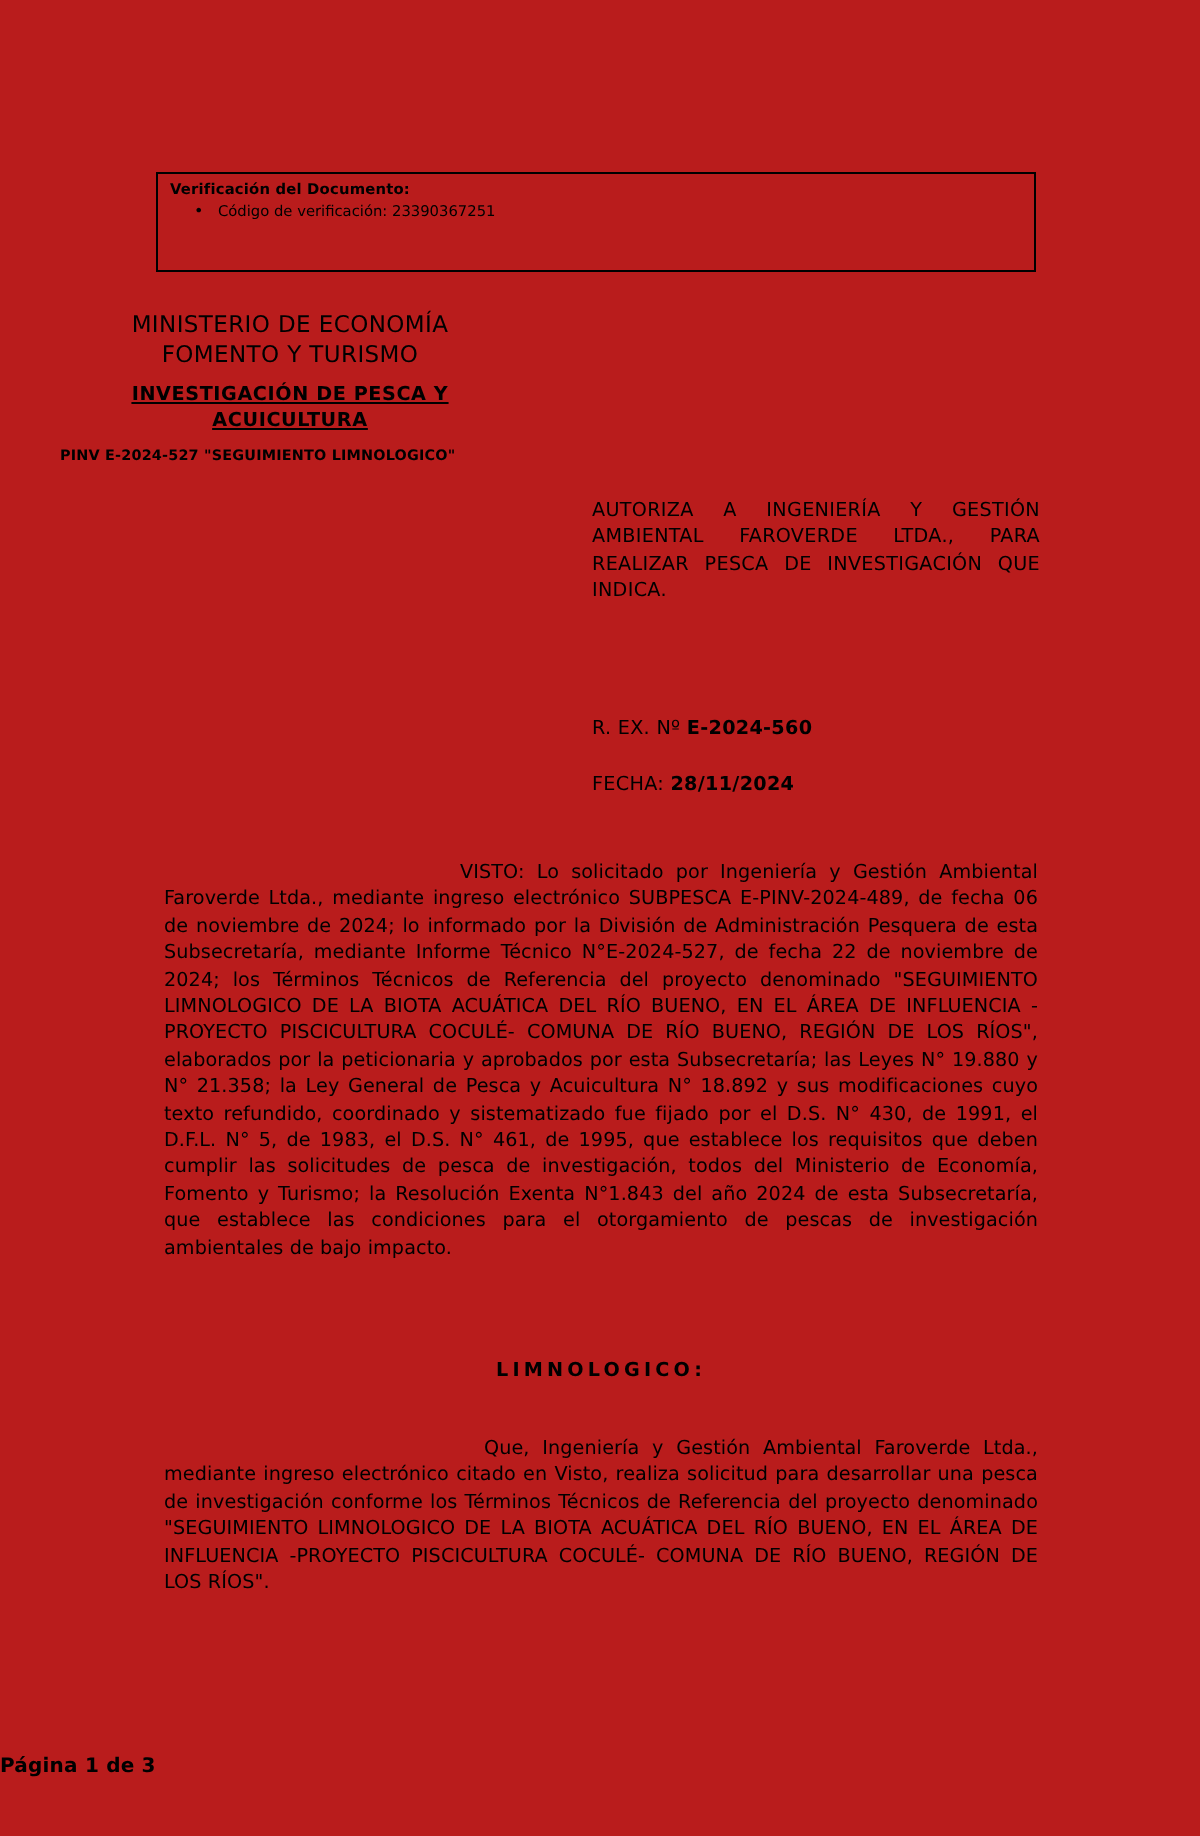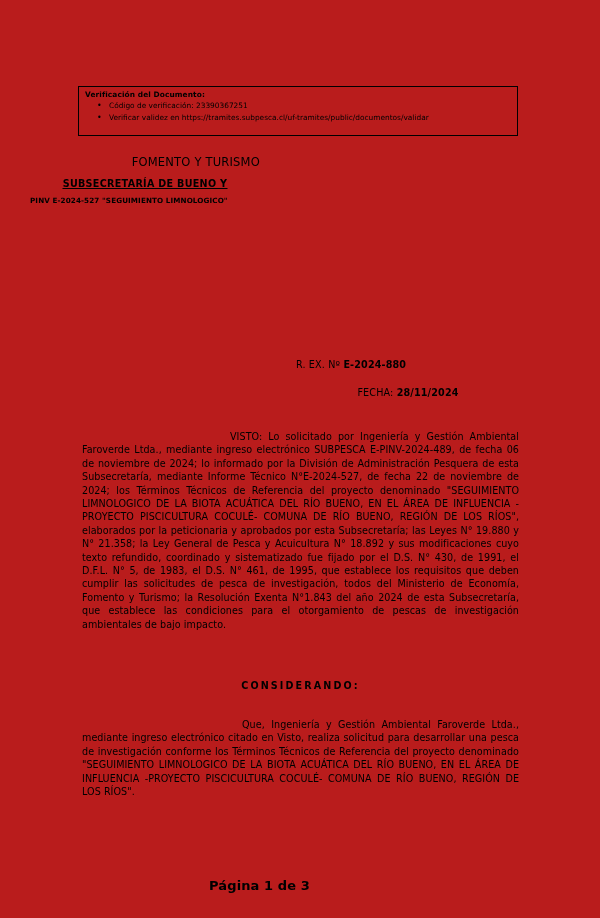--- a/index.html
+++ b/index.html
@@ -69,21 +69,20 @@
   }
   .org-line1 {
     font-size: 11.5px;
     line-height: 14.5px;
     letter-spacing: 0.2px;
   }
   .org-line2 {
     font-size: 11.5px;
     line-height: 14.5px;
     letter-spacing: 0.2px;
-    text-align: right;
   }
   .org-sub {
     margin-top: 7px;
     font-size: 9.6px;
     font-weight: bold;
     line-height: 13px;
     text-decoration: underline;
     letter-spacing: 0.3px;
   }
   .org-sub span { text-decoration: underline; }
@@ -110,21 +109,21 @@
   .meta-block {
     position: absolute;
     left: 296px;
     top: 330px;
     width: 224px;
     font-size: 9.6px;
     letter-spacing: 0.15px;
   }
   .meta-place { line-height: 14px; }
   .meta-res { margin-top: 28px; line-height: 14px; }
-  .meta-date { margin-top: 14px; line-height: 14px; text-align: center; }
+  .meta-date { margin-top: 14px; line-height: 14px; }
   .meta-res b, .meta-date b { font-weight: bold; }
 
   
   .body-text {
     position: absolute;
     left: 82px;
     width: 437px;
     font-size: 9.6px;
     line-height: 13.4px;
     text-align: justify;
@@ -146,58 +145,60 @@
     font-weight: bold;
     letter-spacing: 2.1px;
   }
 
   
   .footer {
     position: absolute;
     left: 0;
     top: 878px;
     width: 519px;
-    text-align: center;
-    font-size: 13px;
+    text-align: left;
+    font-size: 10px;
     font-weight: bold;
     letter-spacing: 0.1px;
   }
 </style>
 </head>
 <body>
 
 <div class="page">
 
   <div class="verify-box">
     <div class="verify-title">Verificación del Documento:</div>
     <ul class="verify-list">
       <li>Código de verificación: 23390367251</li>
-      <li>Verificar validez en https://tramites.subpesca.cl/uf-tramites/public/documentos/validar</li>
     </ul>
   </div>
 
   <div class="org-header">
+    <div class="org-line1">MINISTERIO DE ECONOMÍA</div>
     <div class="org-line2">FOMENTO Y TURISMO</div>
     <div class="org-sub">
-      <div><span>SUBSECRETARÍA DE BUENO Y</span></div>
+      <div><span>INVESTIGACIÓN DE PESCA Y</span></div>
+      <div><span>ACUICULTURA</span></div>
     </div>
     <div class="org-proj">PINV E-2024-527 "SEGUIMIENTO LIMNOLOGICO"</div>
   </div>
 
+  <div class="subject-block">AUTORIZA A INGENIERÍA Y GESTIÓN AMBIENTAL FAROVERDE LTDA., PARA REALIZAR PESCA DE INVESTIGACIÓN QUE INDICA.</div>
 
   <div class="meta-block">
-    <div class="meta-res"><span>R. EX. Nº </span><b>E-2024-880</b></div>
+    <div class="meta-res"><span>R. EX. Nº </span><b>E-2024-560</b></div>
     <div class="meta-date"><span>FECHA: </span><b>28/11/2024</b></div>
   </div>
 
   <div class="body-text visto">
     <span class="indent"></span><b>VISTO:</b><span> Lo solicitado por Ingeniería y Gestión Ambiental Faroverde Ltda., mediante ingreso electrónico SUBPESCA E-PINV-2024-489, de fecha 06 de noviembre de 2024; lo informado por la División de Administración Pesquera de esta Subsecretaría, mediante Informe Técnico N°E-2024-527, de fecha 22 de noviembre de 2024; los Términos Técnicos de Referencia del proyecto denominado </span><b>"SEGUIMIENTO LIMNOLOGICO DE LA BIOTA ACUÁTICA DEL RÍO BUENO, EN EL ÁREA DE INFLUENCIA -PROYECTO PISCICULTURA COCULÉ- COMUNA DE RÍO BUENO, REGIÓN DE LOS RÍOS"</b><span>, elaborados por la peticionaria y aprobados por esta Subsecretaría; las Leyes N° 19.880 y N° 21.358; la Ley General de Pesca y Acuicultura N° 18.892 y sus modificaciones cuyo texto refundido, coordinado y sistematizado fue fijado por el D.S. N° 430, de 1991, el D.F.L. N° 5, de 1983, el D.S. N° 461, de 1995, que establece los requisitos que deben cumplir las solicitudes de pesca de investigación, todos del Ministerio de Economía, Fomento y Turismo; la Resolución Exenta N°1.843 del año 2024 de esta Subsecretaría, que establece las condiciones para el otorgamiento de pescas de investigación ambientales de bajo impacto.</span>
   </div>
 
-  <div class="considerando-head">CONSIDERANDO:</div>
+  <div class="considerando-head">LIMNOLOGICO:</div>
 
   <div class="body-text considerando-body">
     <span class="indent-sm"></span><span>Que, Ingeniería y Gestión Ambiental Faroverde Ltda., mediante ingreso electrónico citado en Visto, realiza solicitud para desarrollar una pesca de investigación conforme los Términos Técnicos de Referencia del proyecto denominado </span><b>"SEGUIMIENTO LIMNOLOGICO DE LA BIOTA ACUÁTICA DEL RÍO BUENO, EN EL ÁREA DE INFLUENCIA -PROYECTO PISCICULTURA COCULÉ- COMUNA DE RÍO BUENO, REGIÓN DE LOS RÍOS"</b><span>.</span>
   </div>
 
   <div class="footer">Página 1 de 3</div>
 
 </div>
 
 </body></html>

